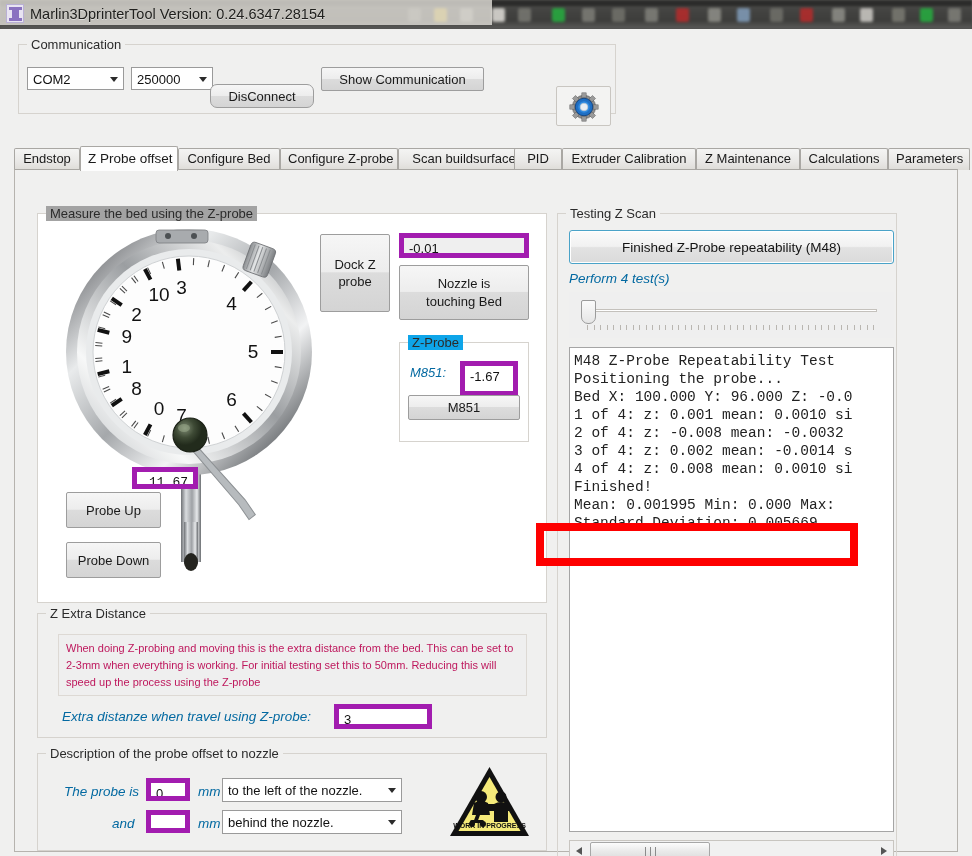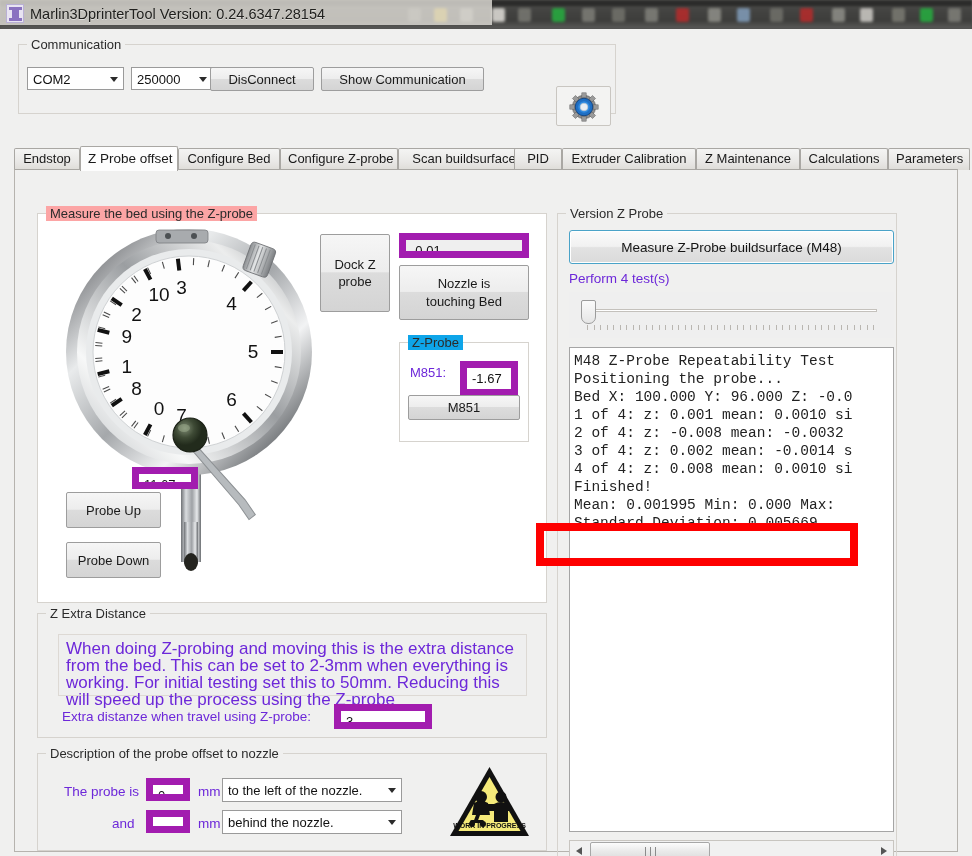--- a/index.html
+++ b/index.html
@@ -104,39 +104,39 @@
     top: 0; height: 25px; line-height: 24px; background: #fdfdfd;
     border-color: #a9a7a3; z-index: 5; font-size: 13.5px;
   }
   .tabpage {
     position: absolute; left: 14px; top: 140px; width: 944px; height: 683px;
     background: #f0f0ef; border: 1px solid #b6b3ae; border-top: 1px solid #a9a7a3;
   }
 
   
   #measureGrp { left: 22px; top: 43px; width: 510px; height: 390px; background: #fff; }
-  #measureGrp > .cap { background: #fca5a5; }
+  #measureGrp > .cap { background: #a3a3a3; }
 
   .dialwrap { position: absolute; left: 8px; top: 8px; width: 290px; height: 360px; }
 
   .probe-btn { width: 95px; height: 36px; }
 
   
   .txtbox {
-    position: absolute; background: #fff; border: 7px solid #a21caf;
+    position: absolute; background: #fff; border: 5px solid #a21caf;
     font-size: 13px; color: #111; padding: 2px 5px 0 5px; line-height: 18px;
     white-space: nowrap; overflow: hidden;
   }
   .txtbox.ro { background: #efefef; }
 
   
   #zExtraGrp { left: 22px; top: 443px; width: 510px; height: 125px; }
   .descbox {
     position: absolute; background: #efefef; border: 1px solid #ddd9d4;
-    font-size: 17px; color: #6d28d9; line-height: 17px; padding: 5px 7px;
+    font-size: 11px; color: #be185d; line-height: 17px; padding: 5px 7px;
   }
 
   
   #descGrp { left: 22px; top: 583px; width: 510px; height: 98px; }
 
   
   #testGrp { left: 542px; top: 43px; width: 340px; height: 660px; }
   #m48btn {
     position: absolute; left: 11px; top: 16px; width: 325px; height: 34px;
     background: linear-gradient(to bottom,#fbfbfb 0%,#f1f1f1 48%,#e2e2e2 52%,#dadada 100%);
@@ -191,21 +191,21 @@
     background: linear-gradient(to bottom,#fcfcfc,#eaeaea 50%,#dcdcdc);
     border: 1px solid #a7a7a7; border-radius: 2px;
   }
   .hsb-thumb .grip {
     position: absolute; left: 50%; top: 4px; width: 11px; margin-left: -5px; height: 10px;
   }
   .hsb-thumb .grip i {
     position: absolute; top: 0; width: 1px; height: 10px; background: #8b8b8b;
   }
 
-  .lbl { position: absolute; font-size: 13px; color: #6d28d9; white-space: nowrap; }
+  .lbl { position: absolute; font-size: 13px; color: #0369a1; white-space: nowrap; font-style: italic; }
   .lbl.big { font-size: 13.5px; }
 
   #wipIcon { position: absolute; left: 410px; top: 10px; width: 83px; height: 77px; }
 </style>
 </head>
 <body>
 
 <div id="app">
 
   <div class="titlebar">
@@ -247,21 +247,21 @@
       <div class="combo" style="left:8px; top:22px; width:97px;">
         <span>COM2</span>
         <span class="arw"></span>
       </div>
 
       <div class="combo" style="left:112px; top:22px; width:82px;">
         <span>250000</span>
         <span class="arw"></span>
       </div>
 
-      <div class="btn" style="left:191px; top:22px; width:104px; height:24px;">DisConnect</div>
+      <div class="btn" style="left:191px; top:39px; width:104px; height:24px;border-radius:7px;">DisConnect</div>
 
       <div class="btn" style="left:302px; top:22px; width:163px; height:24px;">Show Communication</div>
     </div>
 
     <div id="gearBtn">
       <svg class="gear" viewBox="0 0 40 36">
         <g transform="translate(20,18)">
           <g fill="#8e8e8e" stroke="#5e5e5e" stroke-width=".7">
             <circle r="14"></circle>
           </g>
@@ -436,21 +436,21 @@
               </g>
 
             <g id="needle-grp" transform="rotate(502.32000000000005 144 213)">
               <path d="M141,110 L149,110 L148,128 L152,208 L146,210 L140,128 Z" fill="#b7bbbe" stroke="#8d9194" stroke-width="1"></path>
             </g>
 
             <circle cx="144" cy="213" r="17" fill="url(#hubg)" stroke="#1b2116" stroke-width="1.2"></circle>
             <ellipse cx="138" cy="206" rx="6" ry="4" fill="#9fb08f" opacity=".5"></ellipse>
           </svg>
 
-          <div class="txtbox" style="left:86px; top:245px; width:66px; height:22px; text-align:left;">11.67</div>
+          <div class="txtbox" style="left:86px; top:245px; width:66px; height:22px; text-align:right;font-family:Liberation Mono, monospace;">11.67</div>
         </div>
 
         <div class="btn probe-btn" style="left:28px; top:278px;">Probe Up</div>
         <div class="btn probe-btn" style="left:28px; top:328px;">Probe Down</div>
 
         <div class="btn" style="left:282px; top:20px; width:70px; height:78px; flex-direction:column; line-height:17px;">
           <span>Dock Z</span>
           <span>probe</span>
         </div>
 
@@ -508,23 +508,23 @@
             <ellipse cx="53" cy="33" rx="5.5" ry="5.5"></ellipse>
             <path d="M46,40 q7,-4 14,0 l0,18 -14,0 z"></path>
             <rect x="39" y="40" width="14" height="4"></rect>
             <rect x="38" y="44" width="24" height="3"></rect>
           </g>
           <text x="41.5" y="64" font-family="Liberation Sans, sans-serif" font-size="7" font-weight="bold" fill="#111" text-anchor="middle">WORK IN PROGRESS</text>
         </svg>
       </div>
 
       <div class="grp" id="testGrp">
-        <span class="cap">Version Z Probe</span>
-
-        <div id="m48btn">Measure Z-Probe buildsurface (M48)</div>
+        <span class="cap">Testing Z Scan</span>
+
+        <div id="m48btn">Finished Z-Probe repeatability (M48)</div>
 
         <span class="lbl big" style="left:11px; top:57px;">Perform 4 test(s)</span>
 
         <div class="sliderpanel">
           <div class="sl-track"></div>
           <div class="sl-thumb"></div>
           <div class="sl-ticks" id="slTicks">
               <i style="left: 0px;"></i>
               <i style="left: 6.5px;"></i>
               <i style="left: 13px;"></i>

